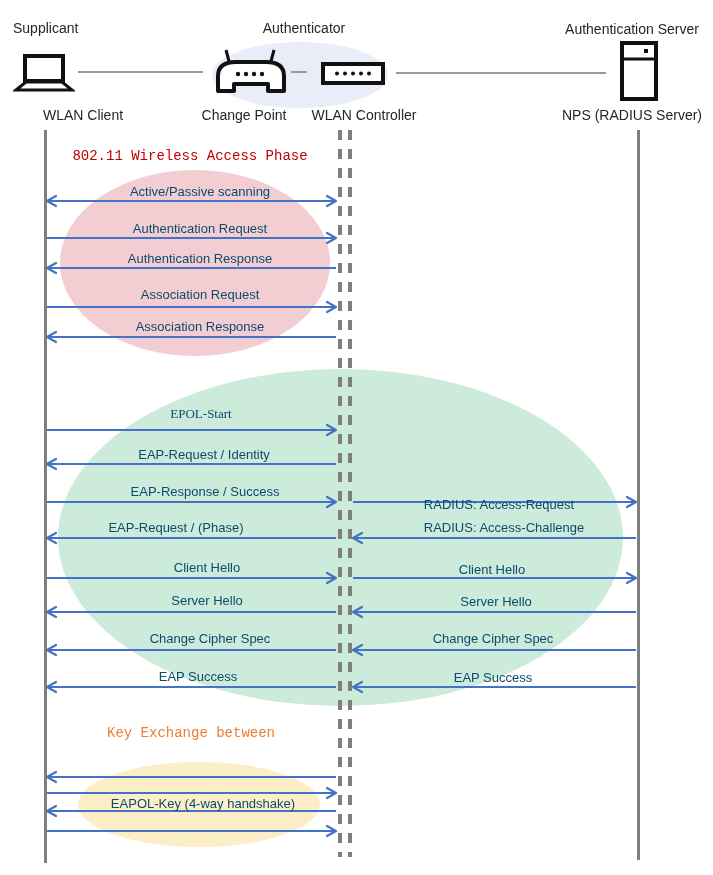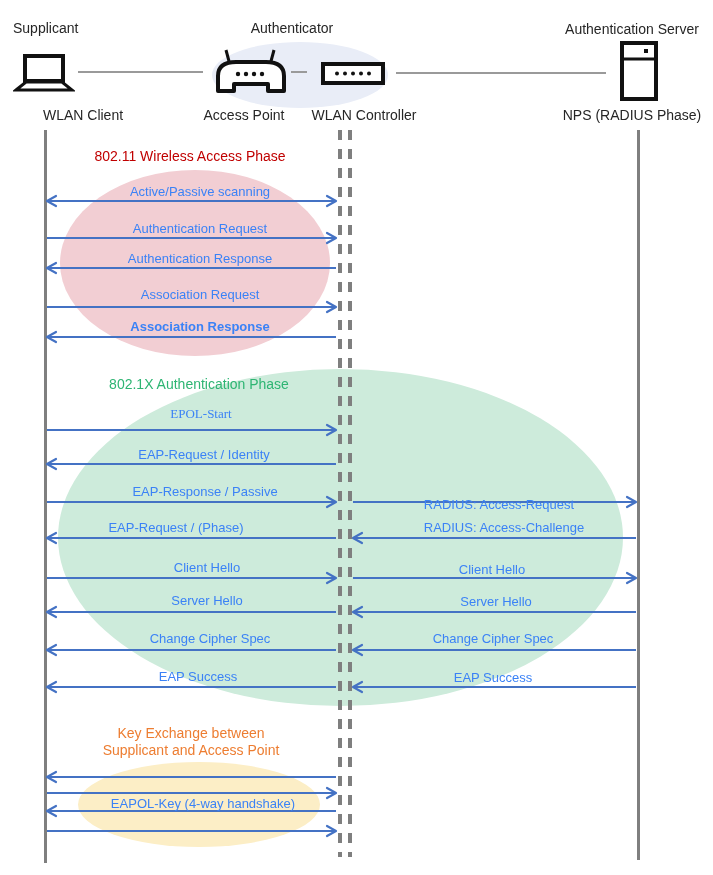--- a/index.html
+++ b/index.html
@@ -4,21 +4,21 @@
 <style>
   html,body{margin:0;padding:0;background:#fff;}
   #canvas{
     position:relative;width:703px;height:875px;background:#fff;overflow:hidden;
     font-family:"Liberation Sans", sans-serif;color:#262626;
   }
   
   .role,.device{position:absolute;font-size:14px;white-space:nowrap;color:#262626;}
   .centered{transform:translateX(-50%);}
   .r0{left:13px;top:20px;}
-  .r1{left:292px;top:20px;text-align:center;}
+  .r1{left:304px;top:20px;text-align:center;}
   .r2{left:632px;top:21px;}
   .d0{left:51px;top:107px;margin-left:32px;}
   .d1{left:244px;top:107px;}
   .d2{left:364px;top:107px;}
   .d3{left:632px;top:107px;}
   
   .conn{position:absolute;height:2px;background:#9a9a9a;}
   .c1{left:78px;top:71px;width:125px;}
   .c2{left:291px;top:71px;width:16px;}
   .c3{left:396px;top:72px;width:210px;}
@@ -30,27 +30,27 @@
   .e2{left:78px;top:762px;width:242px;height:85px;}
   
   .lifeline{position:absolute;top:130px;}
   .solidline{width:3px;background:var(--lifeline,#7f7f7f);}
   .dashline{width:4px;background:repeating-linear-gradient(to bottom,var(--lifeline,#7f7f7f) 0 10px,transparent 10px 19px);}
   .ll-client{left:44px;height:733px;}
   .ll-ctl-l{left:338px;height:727px;}
   .ll-ctl-r{left:348px;height:727px;}
   .ll-server{left:637px;height:730px;}
   
-  .phase-title{position:absolute;font-size:14px;white-space:nowrap;transform:translate(-50%,-50%);}
+  .phase-title{position:absolute;font-size:14px;white-space:nowrap;transform:translate(-50%,-50%);font-family:Liberation Mono, monospace;}
   .pt0{left:190px;top:156px;}
   .pt1{left:199px;top:384px;}
   .pt2a{left:191px;top:733px;}
   .pt2b{left:191px;top:750px;}
   
-  .msg-label{position:absolute;font-size:13px;color:#3b82f6;white-space:nowrap;transform:translate(-50%,-50%);}
+  .msg-label{position:absolute;font-size:13px;color:#0c4a6e;white-space:nowrap;transform:translate(-50%,-50%);}
   
   #arrows{position:absolute;left:0;top:0;pointer-events:none;}
   #arrows line,#arrows path{stroke:var(--arrow,#4472C4);stroke-width:2;}
   #arrows path{stroke-width:2.2;fill:none;stroke-linecap:round;stroke-linejoin:round;}
   .icon{position:absolute;}
 </style>
 </head>
 <body>
 
 <div id="canvas">
@@ -89,37 +89,35 @@
     <circle cx="49" cy="12.5" r="2" fill="#111"></circle>
   </svg>
 
   <svg class="icon" style="left:618px;top:40px;" width="42" height="62" viewBox="0 0 42 62">
     <rect x="4" y="3" width="34" height="56" fill="#fff" stroke="#111" stroke-width="4"></rect>
     <line x1="4" y1="19" x2="38" y2="19" stroke="#111" stroke-width="3"></line>
     <rect x="26" y="9" width="4" height="4" fill="#111"></rect>
   </svg>
 
   <div class="device d0 centered">WLAN Client</div>
-  <div class="device d1 centered">Access Point</div>
+  <div class="device d1 centered">Change Point</div>
   <div class="device d2 centered">WLAN Controller</div>
-  <div class="device d3 centered">NPS (RADIUS Phase)</div>
+  <div class="device d3 centered">NPS (RADIUS Server)</div>
 
   <div class="ellipse e0" style="background: rgb(242, 206, 211);"></div>
   <div class="ellipse e1" style="background: rgb(205, 235, 219);"></div>
   <div class="ellipse e2" style="background: rgb(252, 238, 198);"></div>
 
   <div class="lifeline solidline ll-client"></div>
   <div class="lifeline dashline ll-ctl-l"></div>
   <div class="lifeline dashline ll-ctl-r"></div>
   <div class="lifeline solidline ll-server"></div>
 
   <div class="phase-title pt0" style="color: rgb(192, 0, 0);">802.11 Wireless Access Phase</div>
-  <div class="phase-title pt1" style="color: rgb(46, 181, 115);">802.1X Authentication Phase</div>
   <div class="phase-title pt2a" style="color: rgb(237, 125, 49);">Key Exchange between</div>
-  <div class="phase-title pt2b" style="color: rgb(237, 125, 49);">Supplicant and Access Point</div>
 
   <svg id="arrows" width="713" height="875">
       <g>
         <line x1="47" y1="201" x2="336" y2="201"></line>
         <path d="M 327 196 L 336 201 L 327 206"></path>
         <path d="M 56 196 L 47 201 L 56 206"></path>
       </g>
       <g>
         <line x1="47" y1="238" x2="336" y2="238"></line>
         <path d="M 327 233 L 336 238 L 327 243"></path>
@@ -207,24 +205,24 @@
       <g>
         <line x1="47" y1="831" x2="336" y2="831"></line>
         <path d="M 327 826 L 336 831 L 327 836"></path>
       </g>
     </svg>
   <div id="labels">
       <div class="msg-label" style="left: 200px; top: 191px;">Active/Passive scanning</div>
       <div class="msg-label" style="left: 200px; top: 228px;">Authentication Request</div>
       <div class="msg-label" style="left: 200px; top: 258px;">Authentication Response</div>
       <div class="msg-label" style="left: 200px; top: 294px;">Association Request</div>
-      <div class="msg-label" style="left: 200px; top: 326px; font-weight: bold;">Association Response</div>
+      <div class="msg-label" style="left: 200px; top: 326px;">Association Response</div>
       <div class="msg-label" style="left: 201px; top: 414px; font-family: Liberation Serif, serif;">EPOL-Start</div>
       <div class="msg-label" style="left: 204px; top: 454px;">EAP-Request / Identity</div>
-      <div class="msg-label" style="left: 205px; top: 491px;">EAP-Response / Passive</div>
+      <div class="msg-label" style="left: 205px; top: 491px;">EAP-Response / Success</div>
       <div class="msg-label" style="left: 499px; top: 489px; margin-top: 15px;">RADIUS: Access-Request</div>
       <div class="msg-label" style="left: 176px; top: 527px;">EAP-Request / (Phase)</div>
       <div class="msg-label" style="left: 504px; top: 527px;">RADIUS: Access-Challenge</div>
       <div class="msg-label" style="left: 207px; top: 567px;">Client Hello</div>
       <div class="msg-label" style="left: 492px; top: 569px;">Client Hello</div>
       <div class="msg-label" style="left: 207px; top: 600px;">Server Hello</div>
       <div class="msg-label" style="left: 496px; top: 601px;">Server Hello</div>
       <div class="msg-label" style="left: 210px; top: 638px;">Change Cipher Spec</div>
       <div class="msg-label" style="left: 493px; top: 638px;">Change Cipher Spec</div>
       <div class="msg-label" style="left: 198px; top: 676px;">EAP Success</div>

